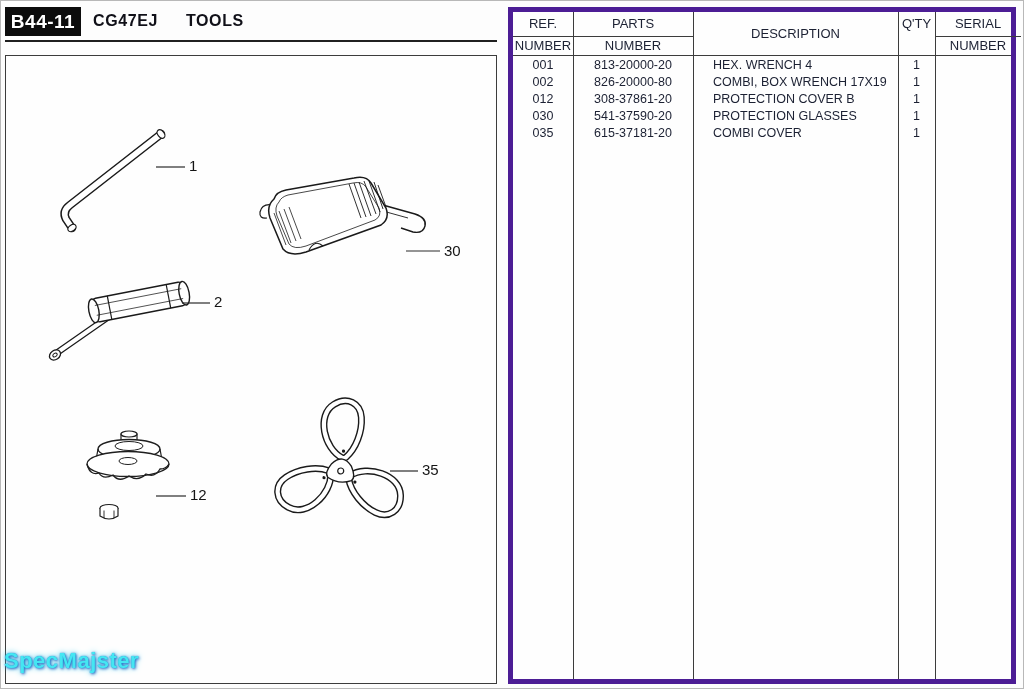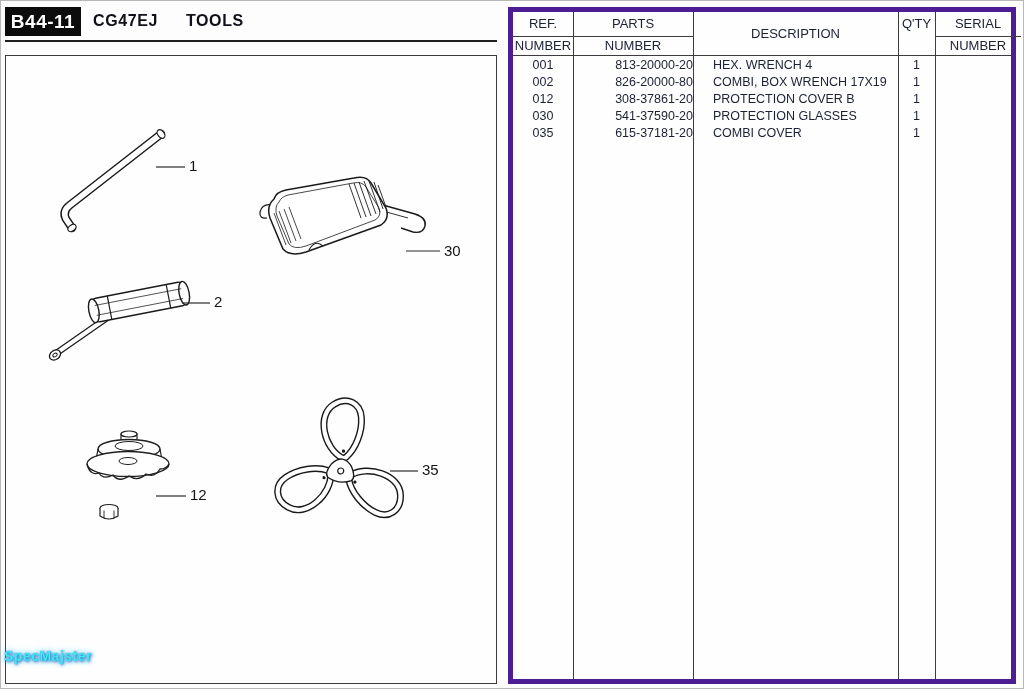--- a/index.html
+++ b/index.html
@@ -30,29 +30,29 @@
 
   
   .ptable { position:absolute; left:508px; top:7px; width:508px; height:677px; border:5px solid #4c1d95; font-size:13px; background:#fefefe; }
   .vline { position:absolute; top:0; bottom:0; width:0; border-left:1px solid #3c3c3c; }
   .hline { position:absolute; height:0; border-top:1px solid #3c3c3c; }
   .hcell { position:absolute; text-align:center; white-space:nowrap; color:#1c2133; }
   .rows { position:absolute; left:0; right:0; top:45px; font-size:12.5px; }
   .row { position:relative; height:17px; }
   .cell { position:absolute; top:0; height:17px; line-height:17px; white-space:nowrap; }
   .c-ref    { left:0;   width:60px;  text-align:center; }
-  .c-part   { left:60px; width:120px; text-align:right; }
+  .c-part   { left:60px; width:120px; text-align:center; }
   .c-desc   { left:180px; width:205px; padding-left:20px; text-align:left; }
   .c-qty    { left:385px; width:37px; text-align:center; }
   .c-serial { left:422px; width:86px; text-align:center; }
 
   
   .watermark {
     position:absolute; left:4px; top:648px;
-    font-size:14px; font-weight:bold; letter-spacing:.5px;
+    font-size:22px; font-weight:bold; letter-spacing:.5px;
     color:#45e6f2;
     text-shadow:0 0 1px #1f8fd0, 1px 1px 3px #1f5fc0, 0 0 6px #35c8e8;
   }
 </style>
 </head>
 <body>
 
 <div class="page">
 
   <div class="badge">

